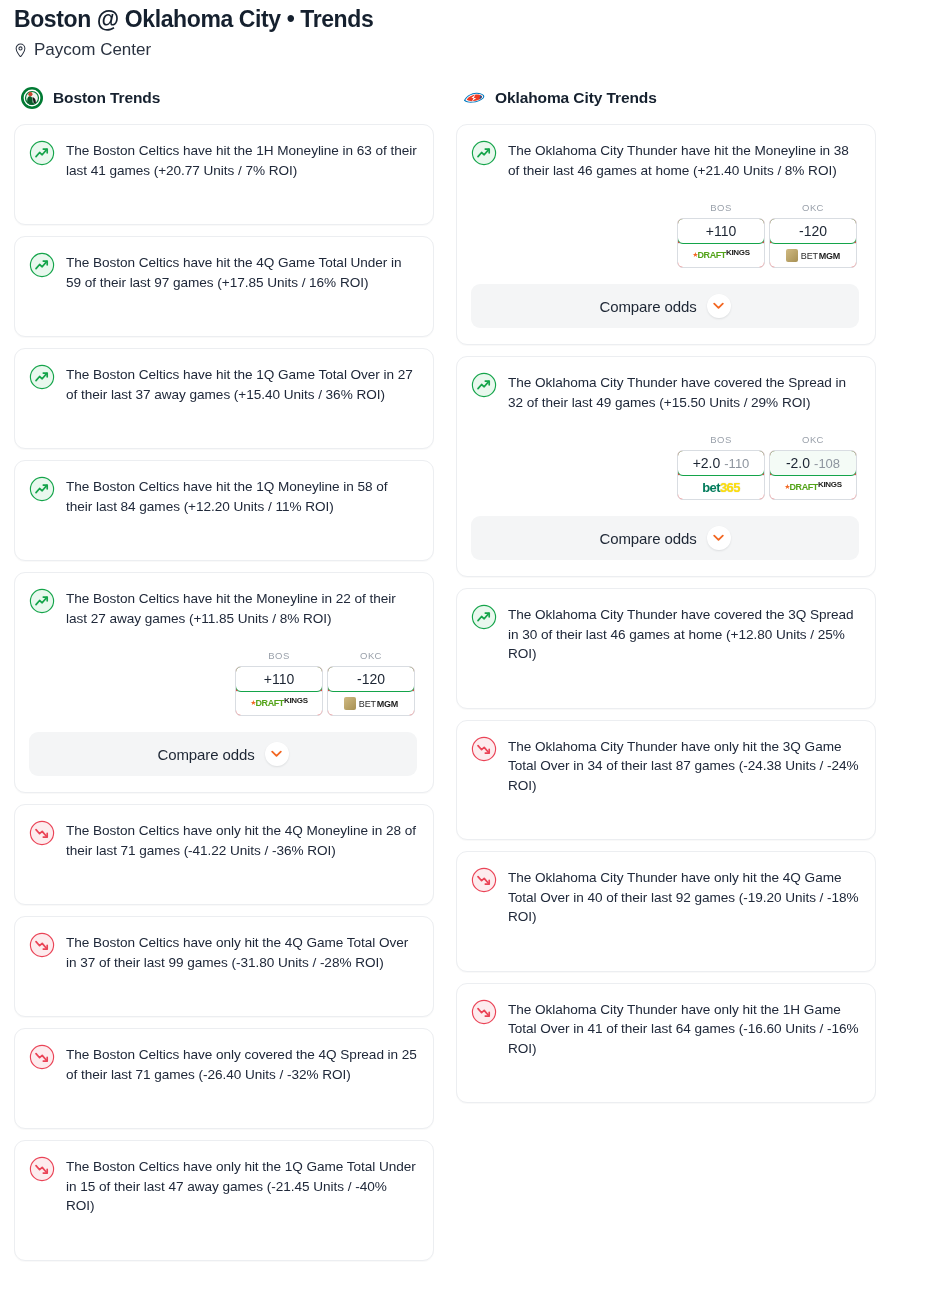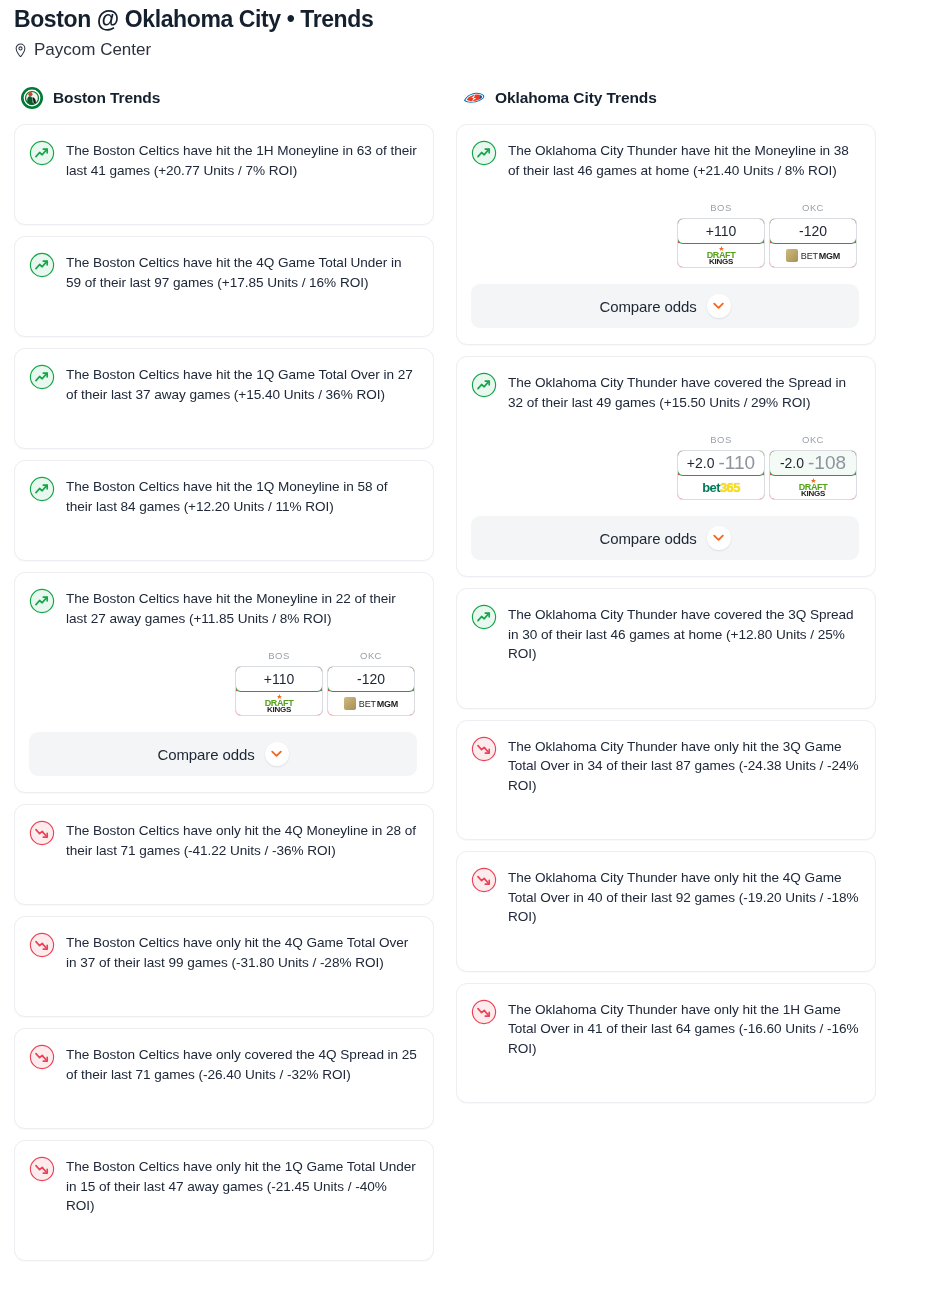--- a/index.html
+++ b/index.html
@@ -108,32 +108,32 @@
     display: flex;
     align-items: center;
     justify-content: center;
     font-size: 14px;
     color: #1c2533;
     background: #ffffff;
     position: relative;
     z-index: 1;
   }
   .odds-price.tinted { background: #f4fbf6; }
-  .odds-price .sec { color: #8d949e; margin-left: 4px; font-size: 19px; }
+  .odds-price .sec { color: #8d949e; margin-left: 4px; font-size: 13px; }
   .odds-book {
     height: 24px;
     display: flex;
     align-items: center;
     justify-content: center;
     background: #fff;
     border-top: 1px solid #e6e9ed;
   }
 
   
-  .bk-dk { display: flex; flex-direction: column; align-items: center; line-height: 1; }
+  .bk-dk { display: flex; flex-direction: row; line-height: 1; }
   .bk-dk .crown { font-size: 7px; color: #f26722; letter-spacing: -1px; margin-bottom: -1px; }
   .bk-dk .t1 { font-size: 9px; font-weight: bold; color: #53a318; letter-spacing: -0.4px; }
   .bk-dk .t2 { font-size: 8px; font-weight: bold; color: #1d1d1b; letter-spacing: -0.3px; margin-top: -2px; }
   .bk-mgm { display: flex; align-items: center; gap: 3px; }
   .bk-mgm .lion {
     width: 12px; height: 13px; border-radius: 2px;
     background: #bda濃;
     background: linear-gradient(135deg,#cbb274,#9d8440);
     display: block; flex: none; opacity: .9;
   }

